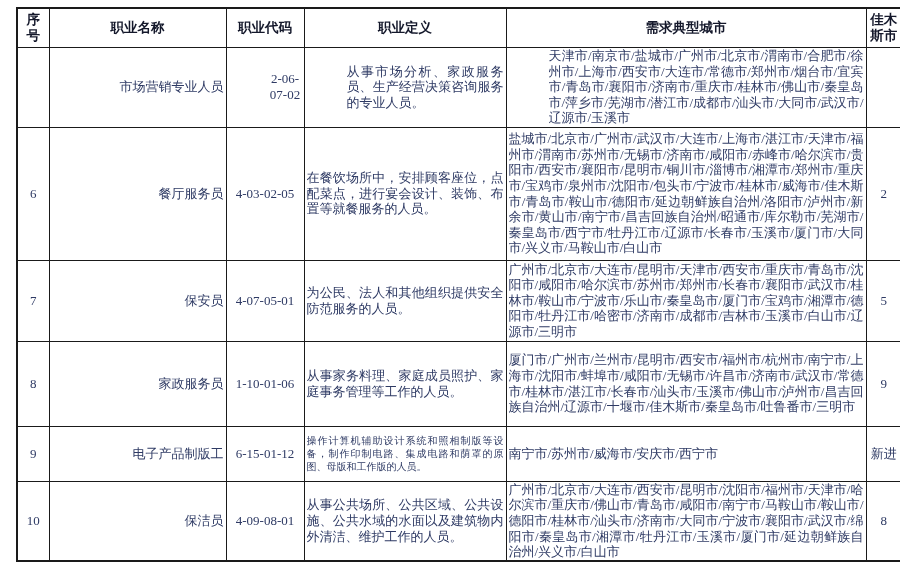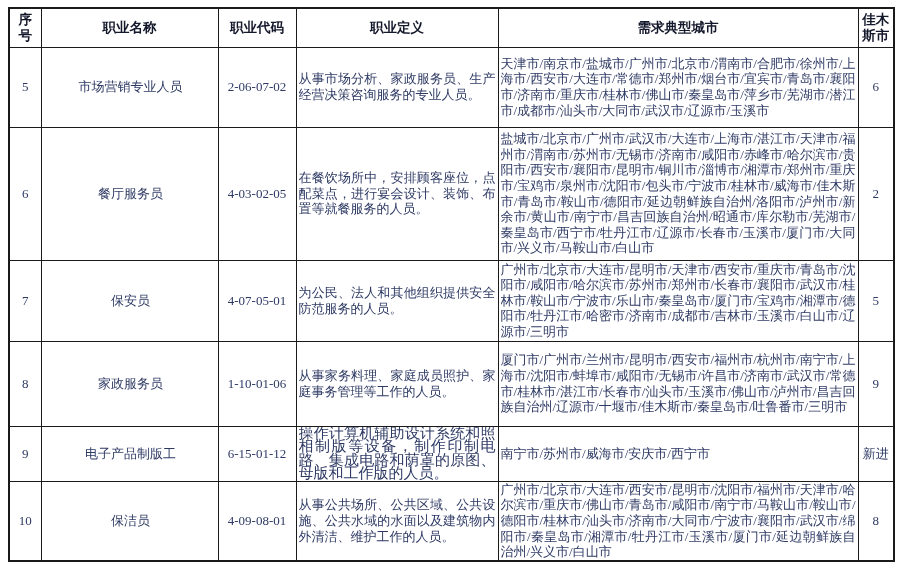--- a/index.html
+++ b/index.html
@@ -4,53 +4,53 @@
 <style>
   :root{
     --text:#2e3a64;
     --header-text:#14182b;
     --border:#1a1a1a;
     --bg:#ffffff;
   }
   *{box-sizing:border-box;margin:0;padding:0;}
   html,body{width:900px;height:569px;overflow:hidden;background:var(--bg);}
   body{font-family:"Liberation Serif","DejaVu Serif",serif;}
-  .page{position:absolute;top:7px;left:8px;width:885px;}
+  .page{position:absolute;top:7px;left:16px;width:885px;}
   table{border-collapse:collapse;table-layout:fixed;width:885px;border:2px solid var(--border);}
   th,td{border:1px solid var(--border);vertical-align:middle;overflow:hidden;}
   th{font-weight:bold;color:var(--header-text);font-size:13.5px;line-height:15.5px;text-align:center;padding:0 2px;}
   td{color:var(--text);font-size:13px;line-height:15.6px;padding:0 2px;}
   thead tr{height:39px;}
   
   col.w-index{width:32px;}
   col.w-name{width:177px;}
   col.w-code{width:78px;}
   col.w-def{width:202px;}
   col.w-cities{width:360px;}
   col.w-rank{width:36px;}
   
   td.c-index,td.c-code,td.c-rank{text-align:center;}
-  td.c-name{text-align:center;padding-left:4px;}
+  td.c-name{text-align:right;padding-left:4px;}
   td.c-def,td.c-cities{text-align:justify;text-justify:inter-character;}
   .cellbox{overflow:hidden;}
   
   tbody tr:nth-child(1){height:80px;}
   tbody tr:nth-child(2){height:133px;}
   tbody tr:nth-child(3){height:81px;}
   tbody tr:nth-child(4){height:85px;}
   tbody tr:nth-child(5){height:55px;}
   tbody tr:nth-child(6){height:80px;}
-  tbody tr:nth-child(1) .cellbox{max-height:78px;}
+  tbody tr:nth-child(1) .cellbox{max-height:78px;margin-left:40px;}
   tbody tr:nth-child(2) .cellbox{max-height:129px;}
   tbody tr:nth-child(3) .cellbox{max-height:78px;}
   tbody tr:nth-child(4) .cellbox{max-height:82px;}
   tbody tr:nth-child(5) .cellbox{max-height:54px;}
   tbody tr:nth-child(6) .cellbox{max-height:78px;}
   
-  tbody tr:nth-child(5) td.c-def{font-size:15px;line-height:13.3px;margin-left:22px;}
+  tbody tr:nth-child(5) td.c-def{font-size:10px;line-height:13.3px;margin-left:22px;}
 </style>
 </head>
 <body>
 
 <div class="page">
   <table>
     <colgroup>
       <col class="w-index">
       <col class="w-name">
       <col class="w-code">

